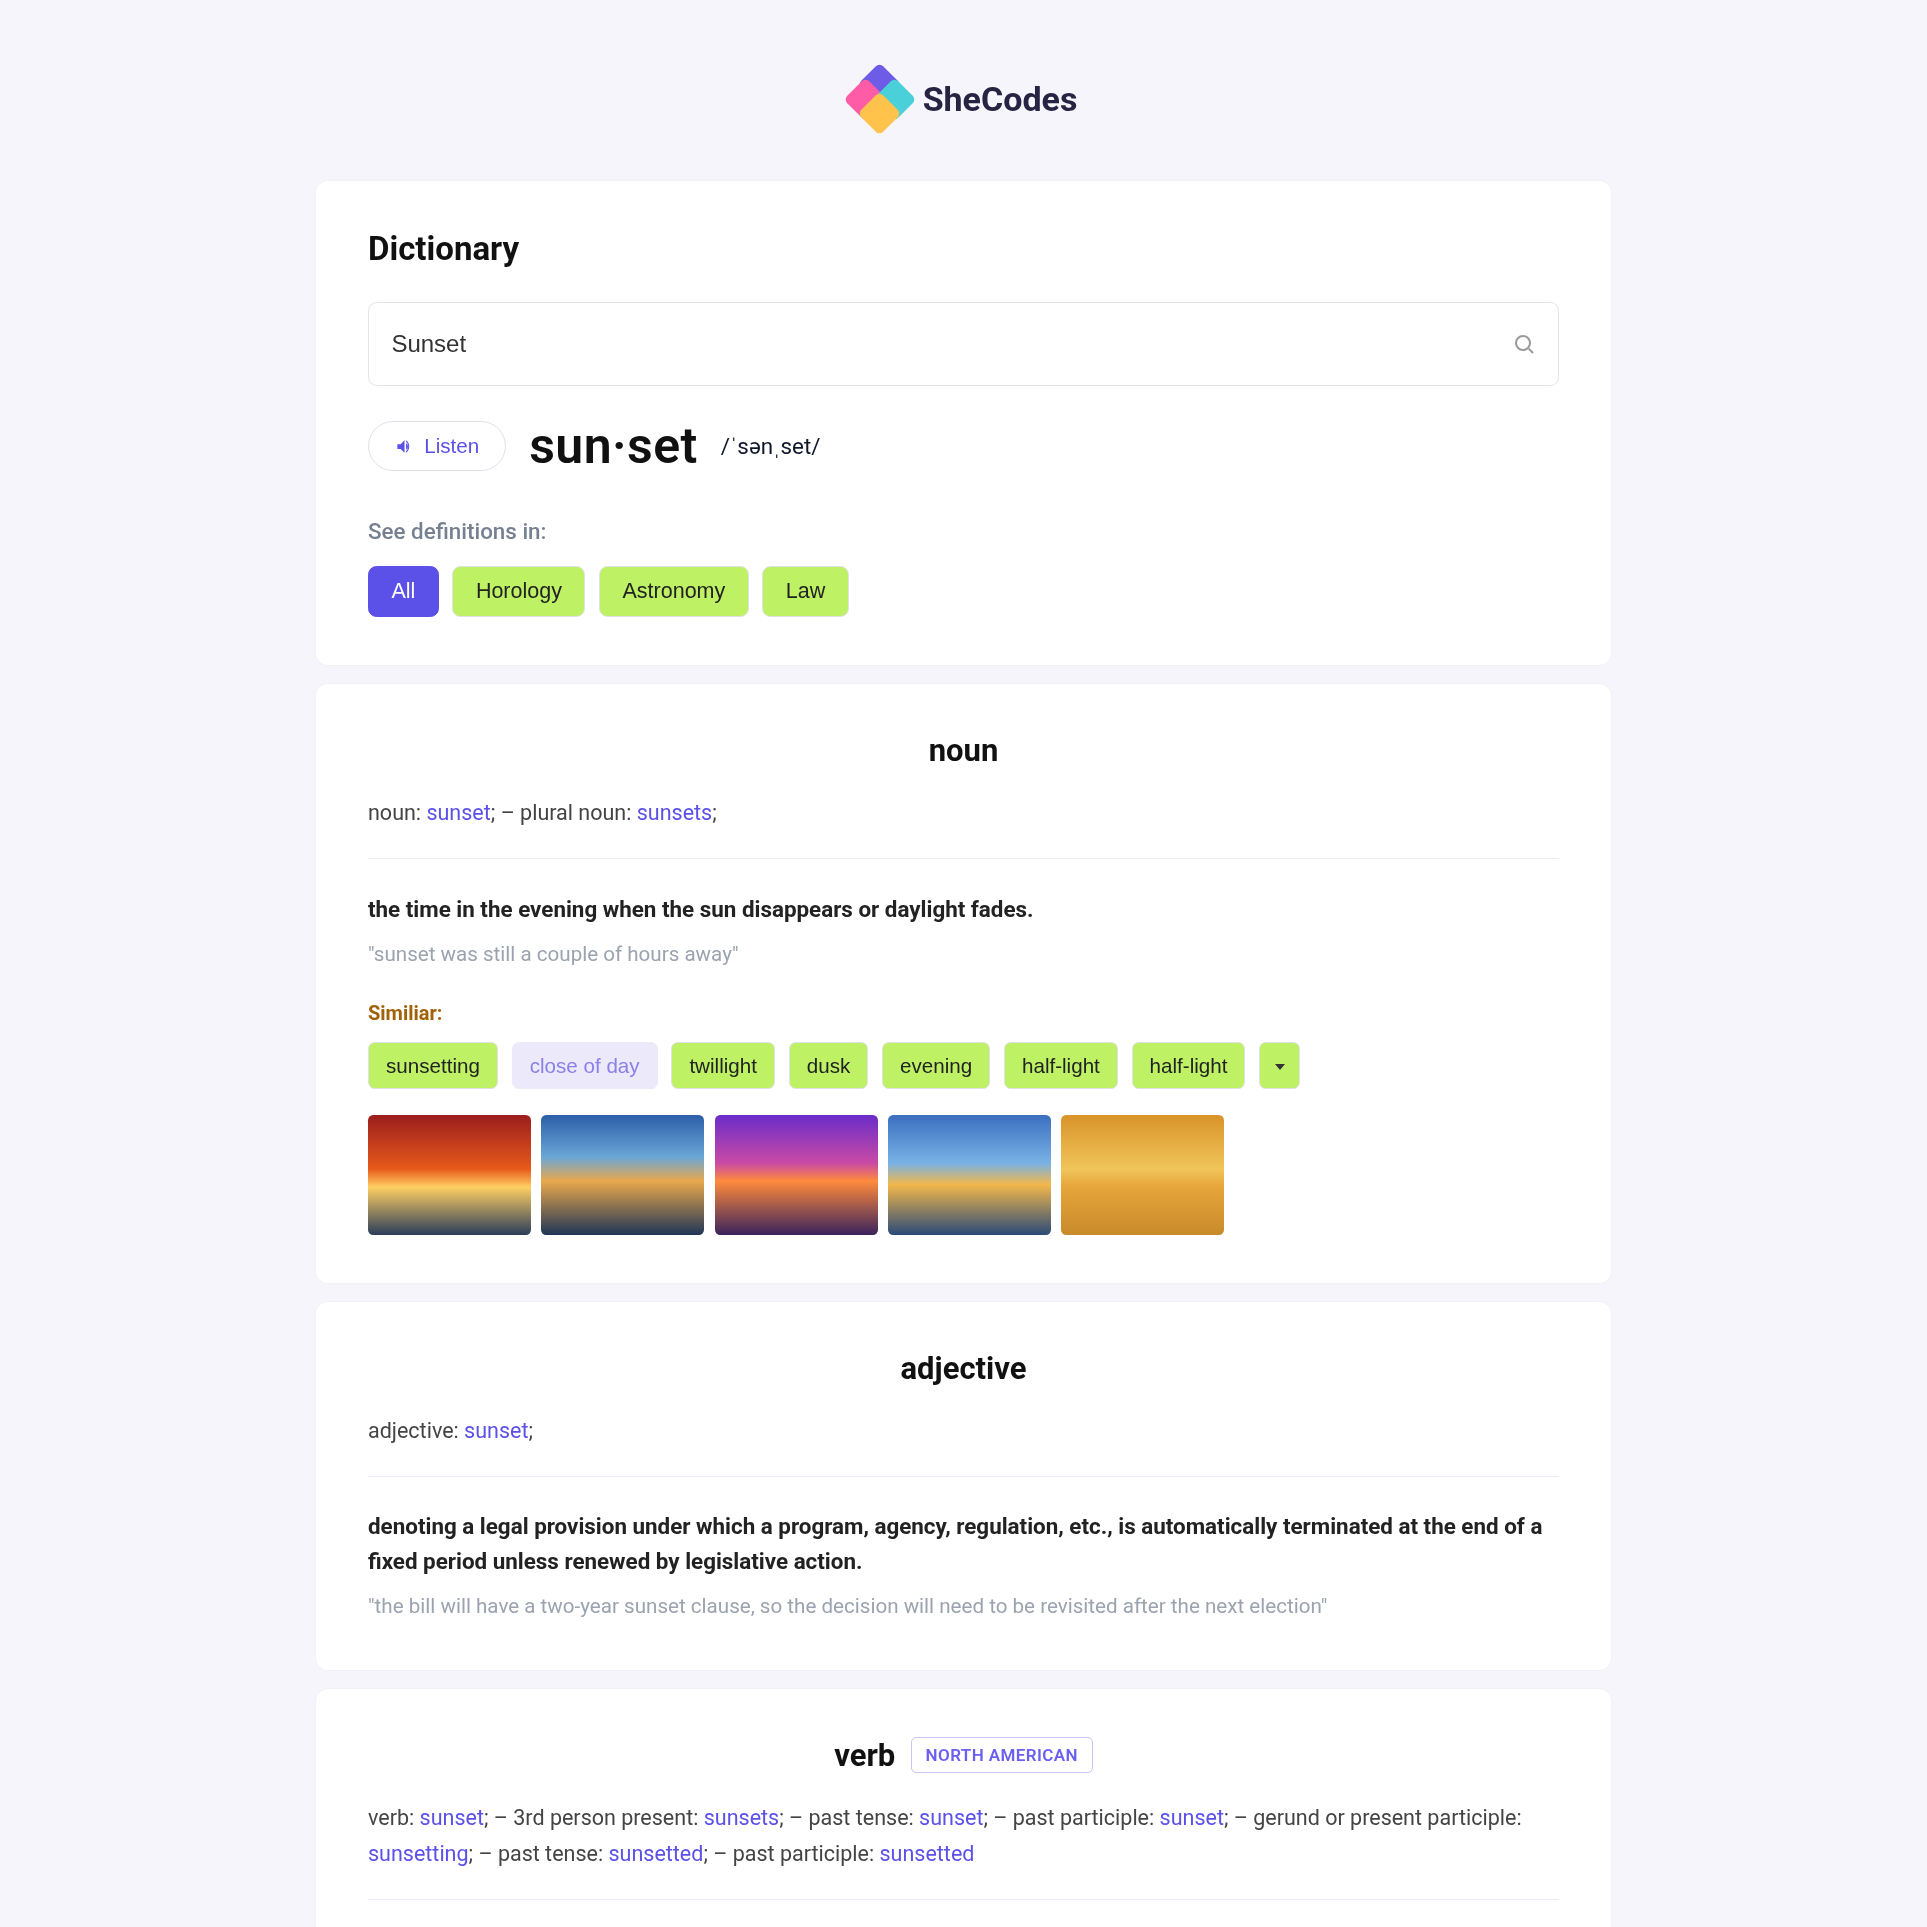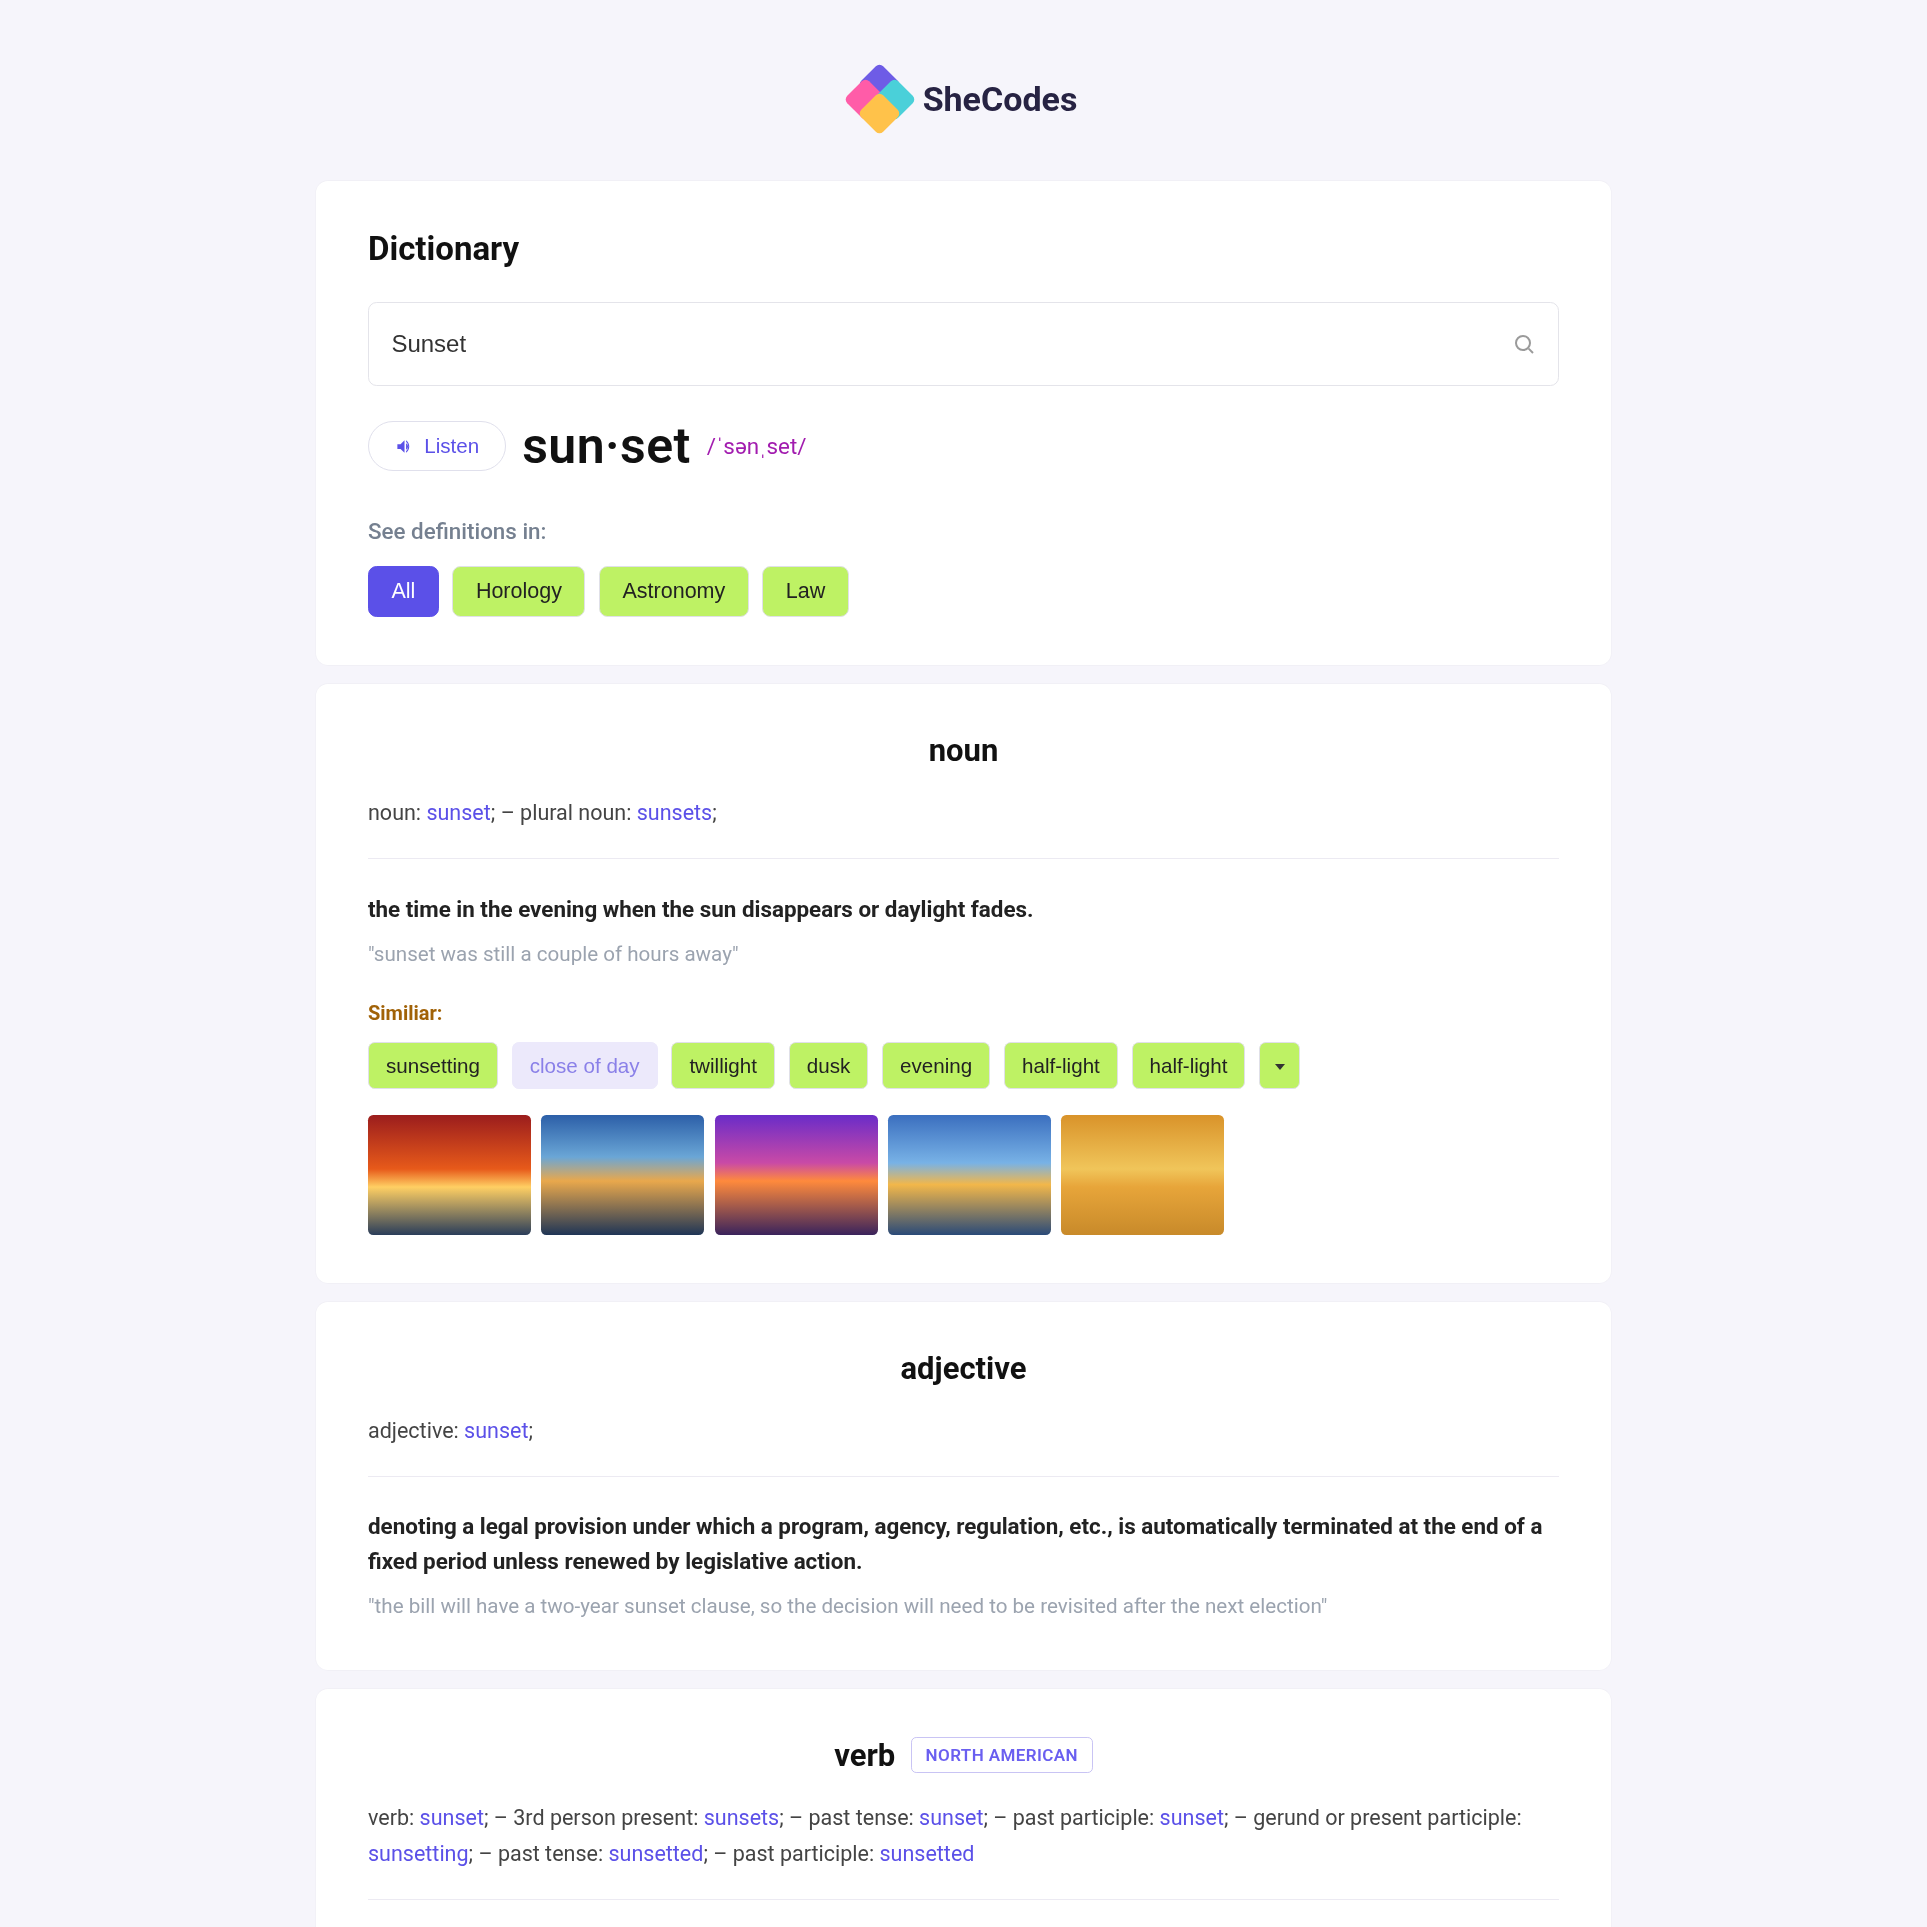--- a/index.html
+++ b/index.html
@@ -45,36 +45,36 @@
   .search-input {
     flex: 1;
     border: none;
     outline: none;
     font-size: 24px;
     color: #333;
     background: transparent;
   }
   .search-icon { width: 24px; height: 24px; color: #9a9a9a; }
 
-  .listen-row { display: flex; align-items: center; gap: 16px; margin-bottom: 43px; }
+  .listen-row { display: flex; align-items: center; gap: 23px; margin-bottom: 43px; }
   .listen-btn {
     border: 0.9px solid #e0e0ec;
     border-radius: 860px;
     background: #fff;
     padding: 12px 26px;
     display: inline-flex;
     align-items: center;
     gap: 10.3px;
     color: #5b50e8;
     font-size: 20.6px;
     cursor: pointer;
   }
   .listen-btn svg { width: 19px; height: 19px; }
   .headword { font-size: 50px; font-weight: 600; color: #111; letter-spacing: 0.4px; }
-  .pronunciation { font-size: 22.4px; color: #a21caf; }
+  .pronunciation { font-size: 22.4px; color: #0f172a; }
 
   .see-def-label { font-size: 22.4px; color: #758090; font-weight: 500; margin-bottom: 22.4px; }
   .pill-row { display: flex; gap: 13.8px; flex-wrap: wrap; }
   .pill {
     border: 0.9px solid #e0e0e8;
     background: #bef264;
     border-radius: 8.6px;
     padding: 12px 22.4px;
     font-size: 21.5px;
     color: #222;

